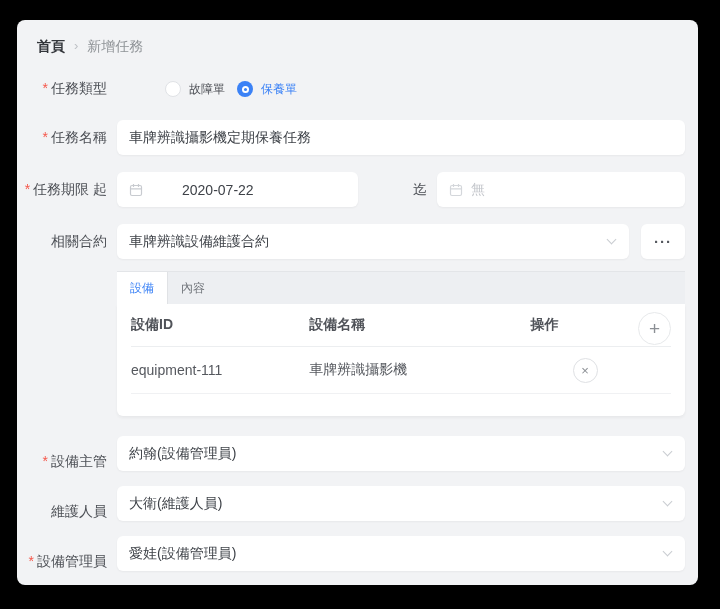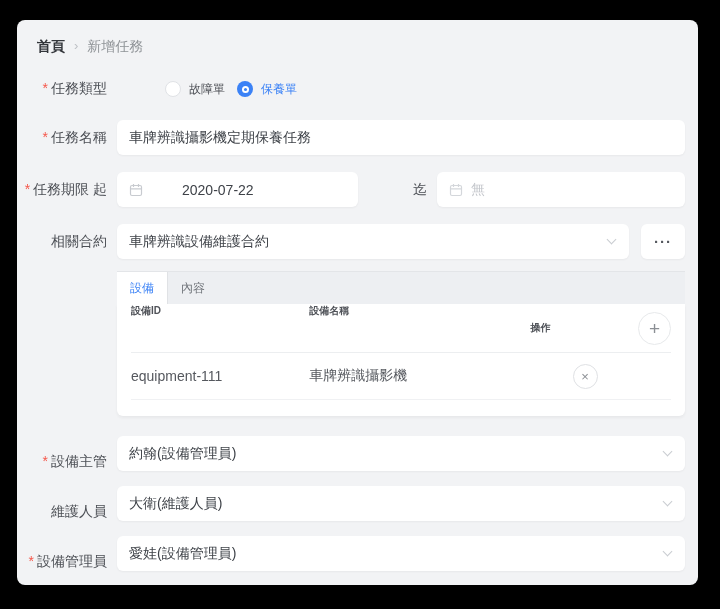--- a/index.html
+++ b/index.html
@@ -70,21 +70,21 @@
   }
 
   
   .tab-card { flex:1; min-width:0; }
   .tab-bar { display:flex; height:33px; background:#edeff2; border-top:1px solid #e3e5e8; align-items:stretch; }
   .tab { display:flex; align-items:center; padding:0 13px; font-size:12px; color:#6e7278; cursor:pointer; }
   .tab.active { background:#fff; color:#3b82f6; }
   .tab-bar .tab:first-child { border-right:1px solid #e0e2e5; }
   .tab-body { background:#fff; height:112px; border-radius:0 0 6px 6px; position:relative; box-shadow:0 2px 3px rgba(32,36,40,0.05); }
   .etable { margin:0 14px; }
-  .thead { display:flex; height:49px; border-bottom:1px solid #eceef0; font-size:10px; font-weight:700; color:#505359; }
+  .thead { display:flex; height:43px; align-items:center; border-bottom:1px solid #eceef0; font-size:14px; font-weight:700; color:#505359; }
   .trow  { display:flex; height:47px; align-items:center; border-bottom:1px solid #f0f1f3; font-size:14px; color:#55585e; }
   .col1 { width:33%; } .col2 { width:41%; } .col3 { flex:1; display:flex; align-items:center; }
   .remove-btn {
     width:25px; height:25px; border-radius:50%; border:1px solid #dfe1e4; background:#fff;
     display:flex; align-items:center; justify-content:center; color:#8b8f94; font-size:13px;
     margin-left:42px; cursor:pointer;
   }
   .add-btn {
     position:absolute; top:8px; right:14px; width:33px; height:33px; border-radius:50%;
     border:1px solid #e7e9eb; background:#fff; color:#8b8f94; font-size:19px; font-weight:300;

